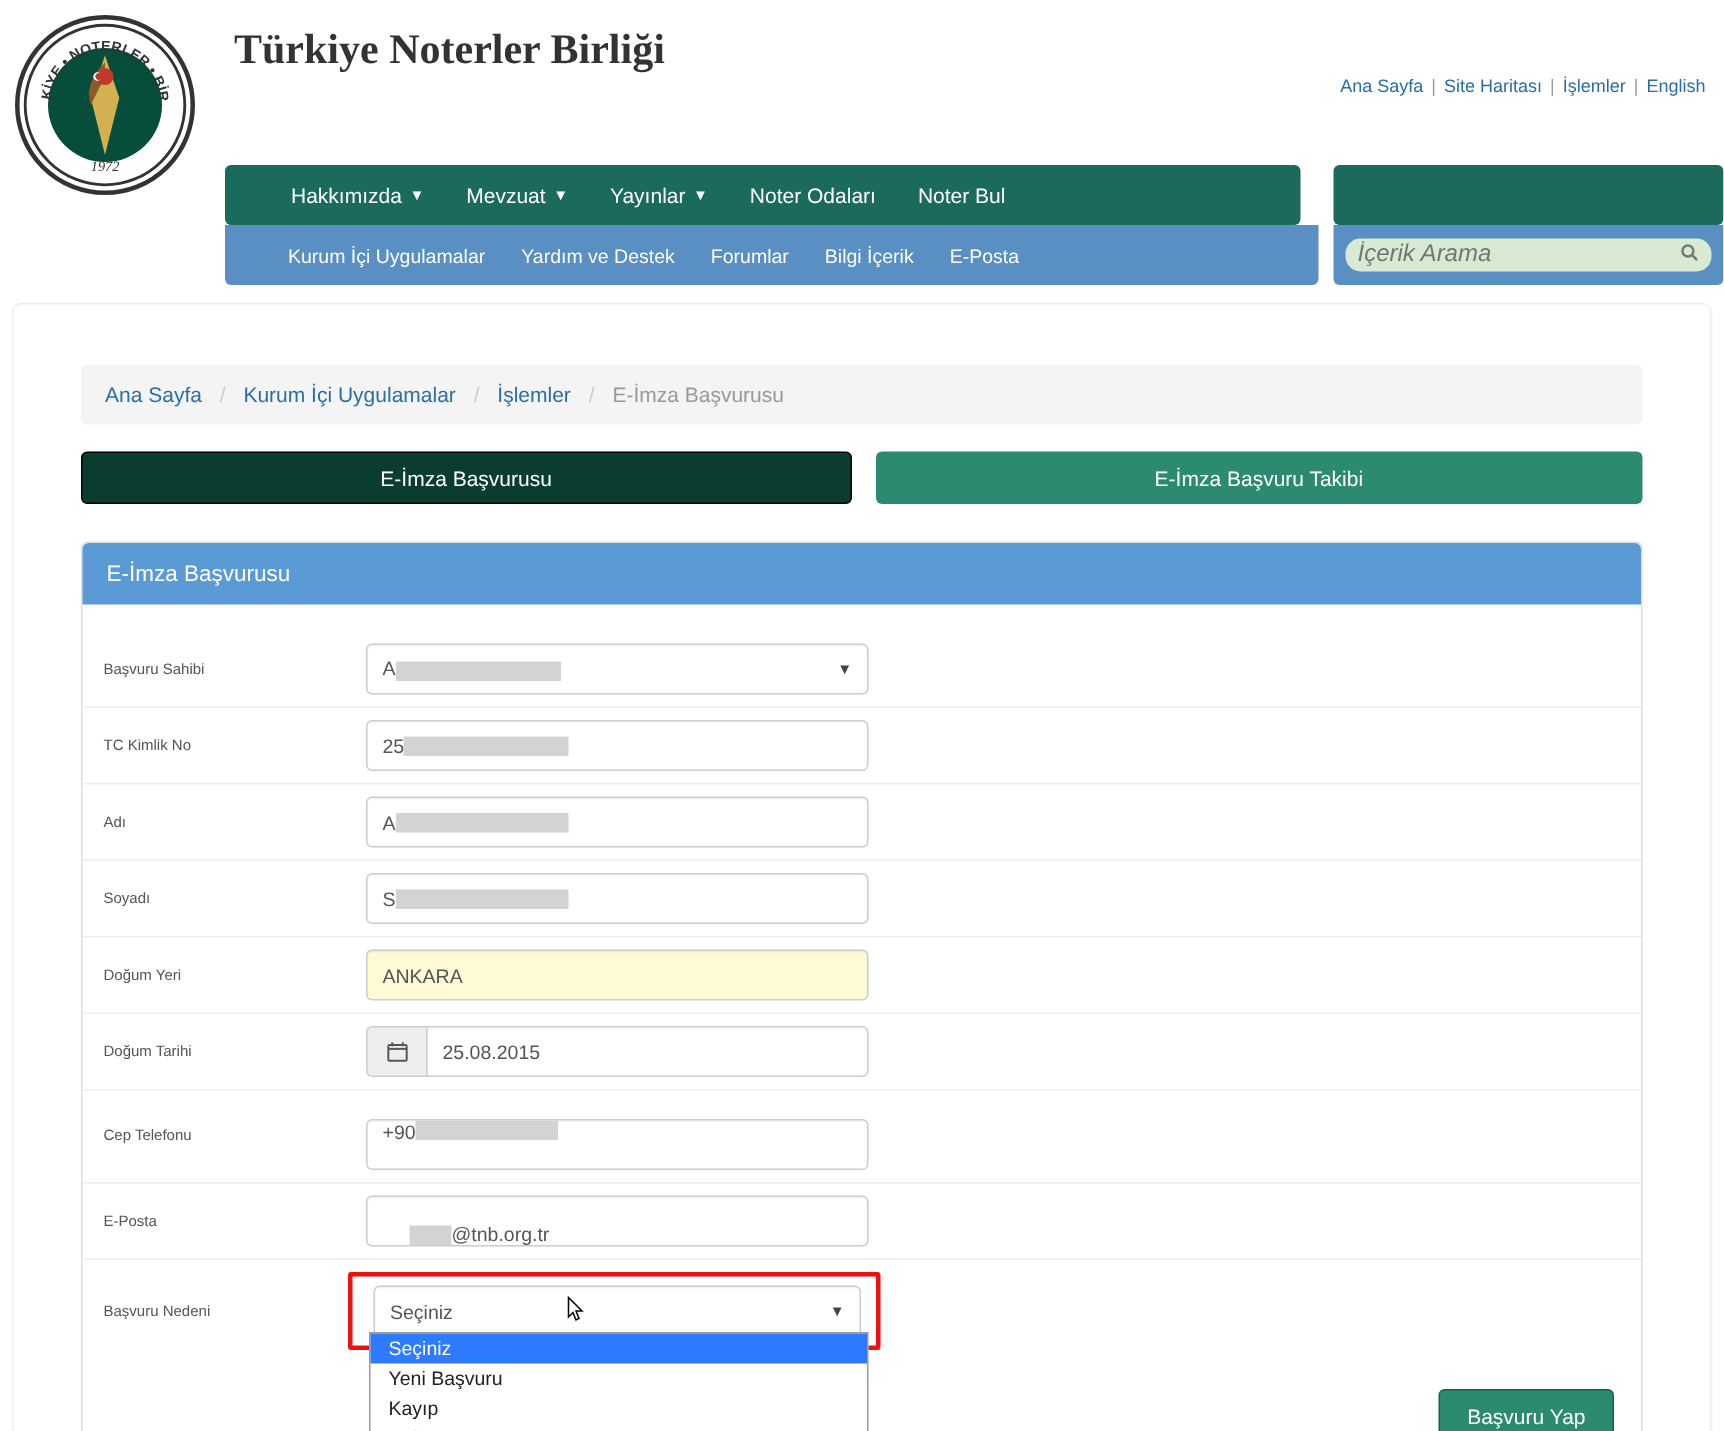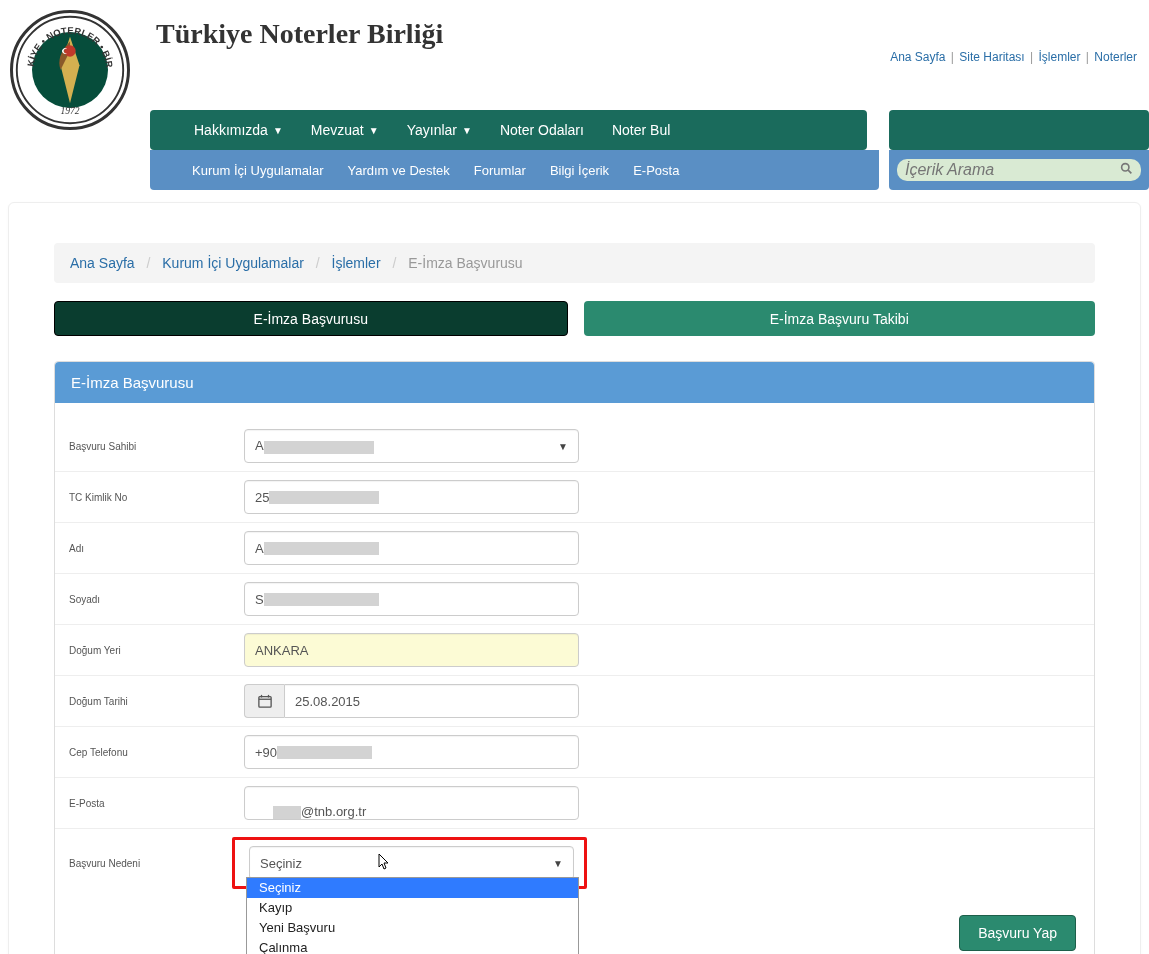--- a/index.html
+++ b/index.html
@@ -83,21 +83,21 @@
     <div class="header-right">
       <div class="site-title">Türkiye Noterler Birliği</div>
     </div>
     <div class="top-links">
       <a>Ana Sayfa</a>
       <span class="sep">|</span>
       <a>Site Haritası</a>
       <span class="sep">|</span>
       <a>İşlemler</a>
       <span class="sep">|</span>
-      <a>Noterler</a>
+      <a>English</a>
     </div>
   </div>
 
   <div class="nav-row">
     <div class="nav-main">
       <div class="item">
           <span>Hakkımızda</span>
           <span class="caret">▼</span>
         </div>
       <div class="item">
@@ -218,21 +218,21 @@
                   </svg>
               </div>
               <input class="input date-field" value="25.08.2015" style="">
             </div>
           </div>
         </div>
 
         <div class="form-row">
           <div class="form-label">Cep Telefonu</div>
           <div class="form-ctrl">
-            <div class="input" style="display:flex;align-items:center;">
+            <div class="input" style="display:flex;margin-top:11px;">
               <span>+90</span>
                 <span class="redact-span" style="width:95px;"></span>
             </div>
           </div>
         </div>
 
         <div class="form-row">
           <div class="form-label">E-Posta</div>
           <div class="form-ctrl">
             <div class="input" style="display:flex;align-items:flex-end;padding-left:28px;">
@@ -250,22 +250,22 @@
                 <span>Seçiniz</span>
                 <span class="arrow">▼</span>
                 <span class="cursor-arrow">
                   <svg width="14" height="18" viewBox="0 0 14 18">
                       <path d="M1 1 L1 14 L4 11 L6 16 L8 15 L6 10 L10 10 Z" fill="#fff" stroke="#000" stroke-width="1"></path>
                     </svg>
                 </span>
               </div>
               <div class="dropdown">
                 <div class="opt hl">Seçiniz</div>
+                <div class="opt">Yeni Başvuru</div>
                 <div class="opt">Kayıp</div>
-                <div class="opt">Yeni Başvuru</div>
                 <div class="opt">Çalınma</div>
 
               </div>
             </div>
           </div>
         </div>
 
         <div class="btn-row">
           <button class="submit-btn">Başvuru Yap</button>
         </div>

